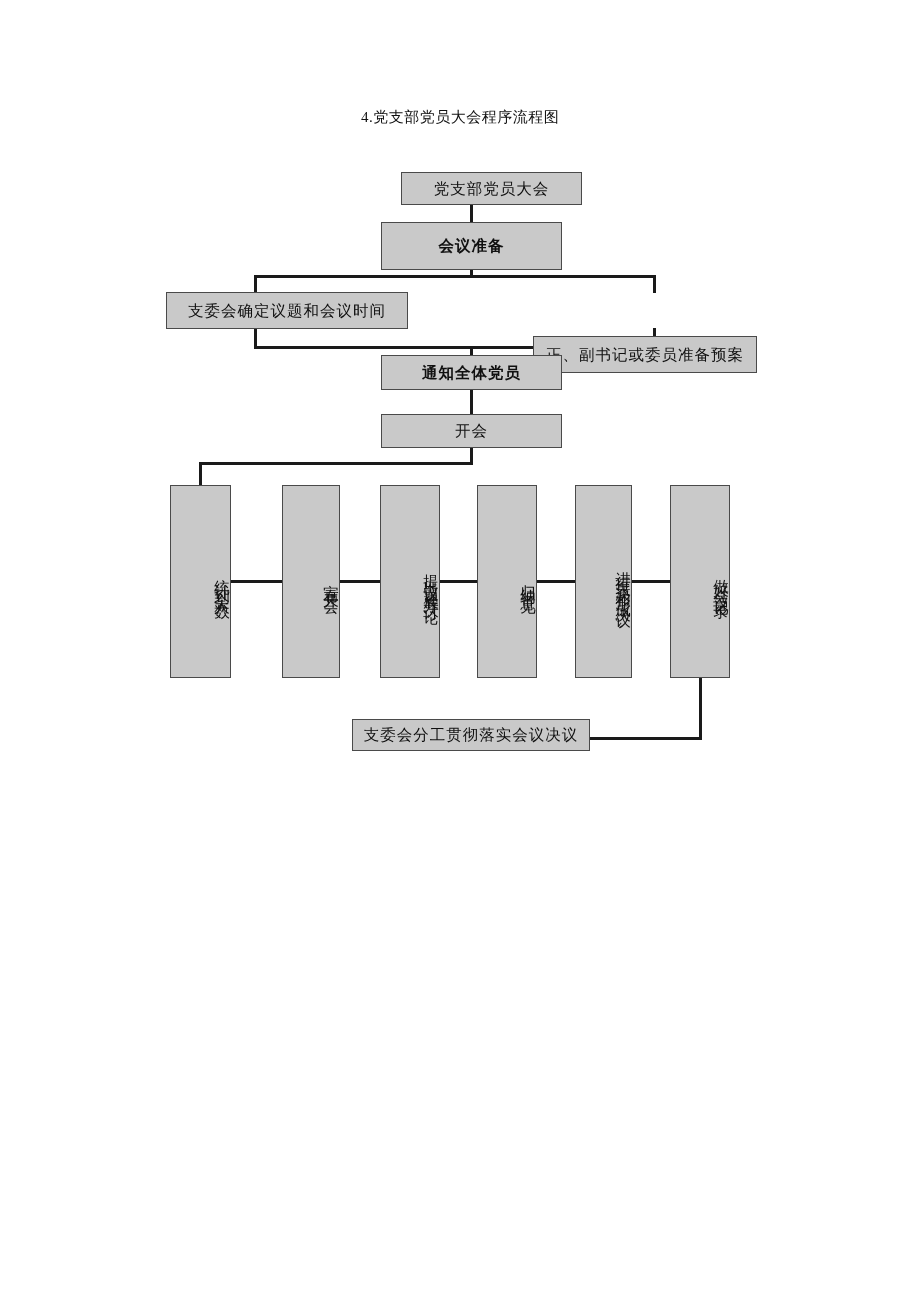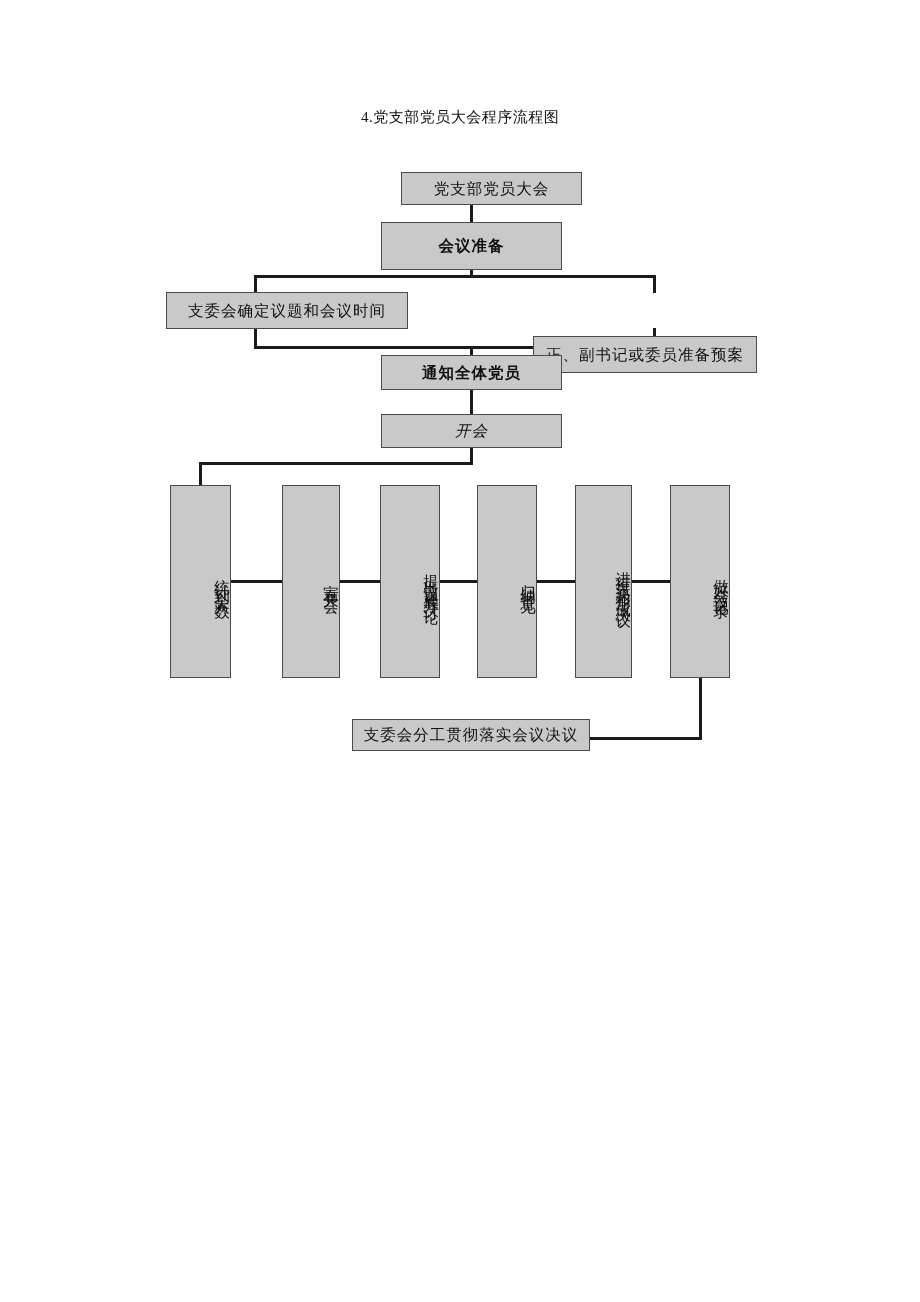--- a/index.html
+++ b/index.html
@@ -130,21 +130,21 @@
   </div>
 
   <div class="node h" style="left:533px; top:292px; width:224px; height:37px;margin-top:44px;">
     <span>正、副书记或委员准备预案</span>
   </div>
 
   <div class="node h" style="left:381px; top:355px; width:181px; height:35px;font-weight:bold;">
     <span>通知全体党员</span>
   </div>
 
-  <div class="node h" style="left:381px; top:414px; width:181px; height:34px;font-style:italic;">
+  <div class="node h" style="left:381px; top:414px; width:181px; height:34px;">
     <span>开会</span>
   </div>
 
   <div class="node v" style="left:170px; top:485px; width:61px; height:193px;">
     <span>统计到会人数</span>
   </div>
 
   <div class="node v" style="left:282px; top:485px; width:58px; height:193px;">
     <span>宣布开会</span>
   </div>

